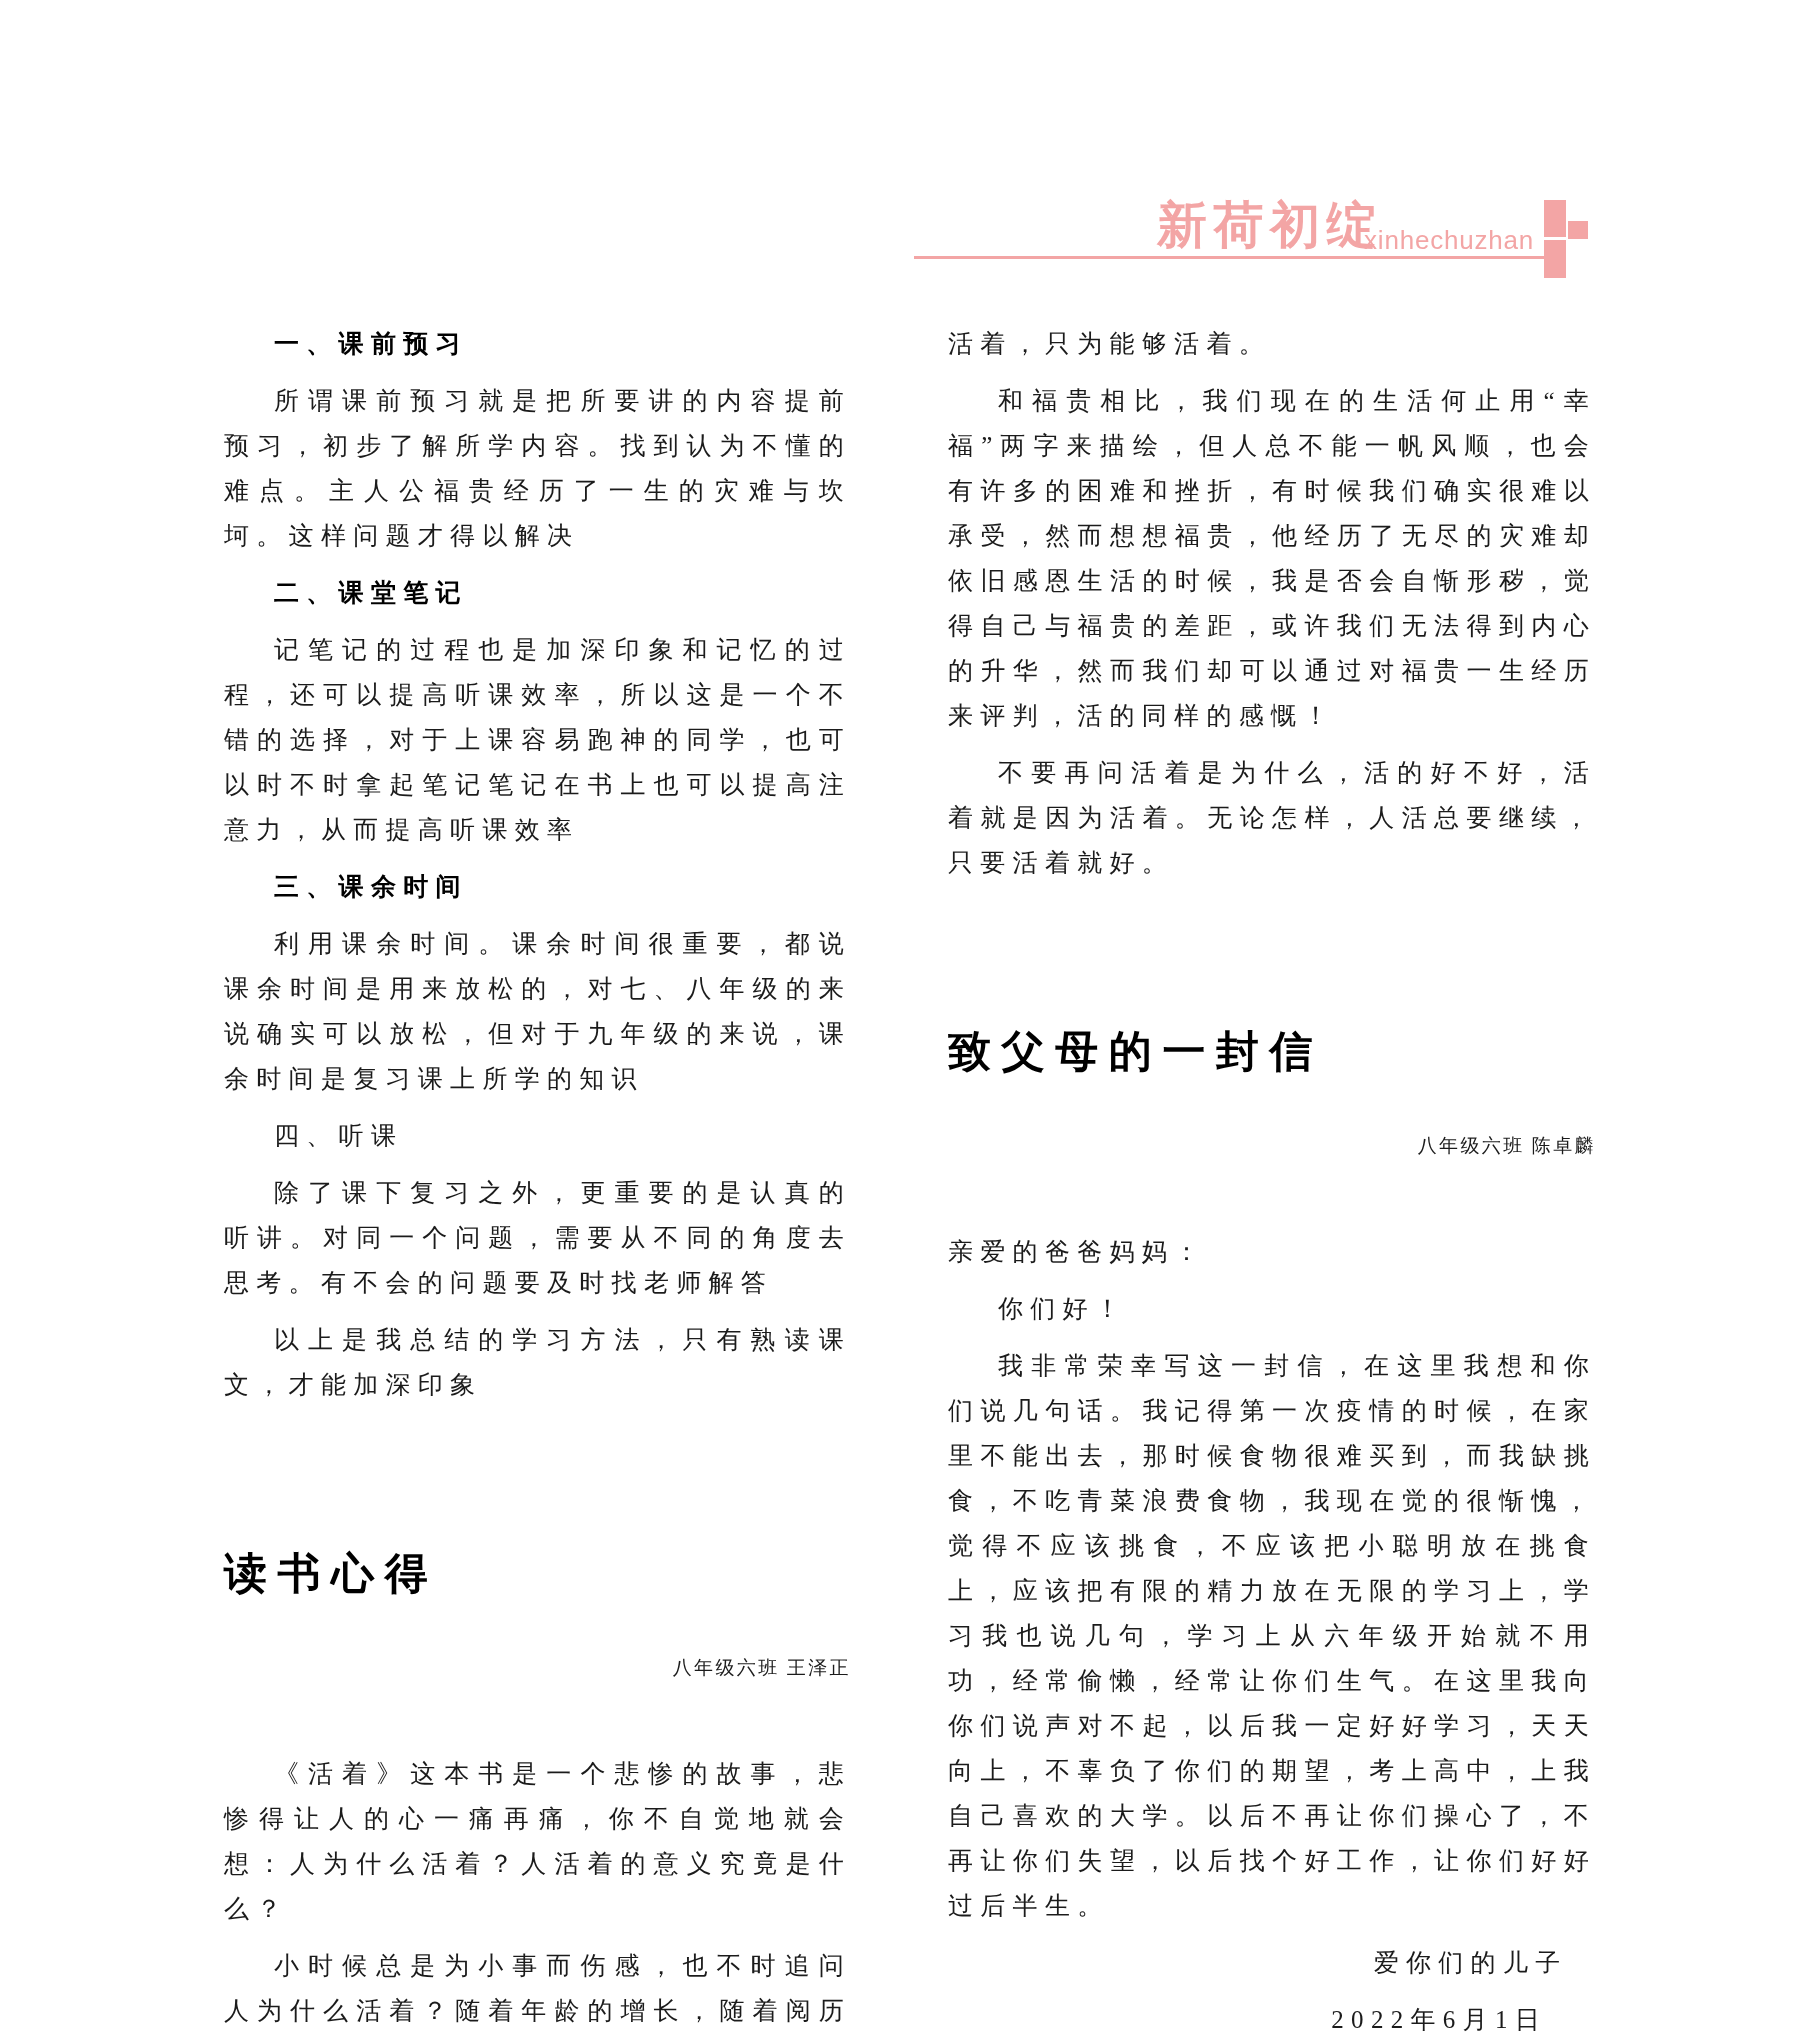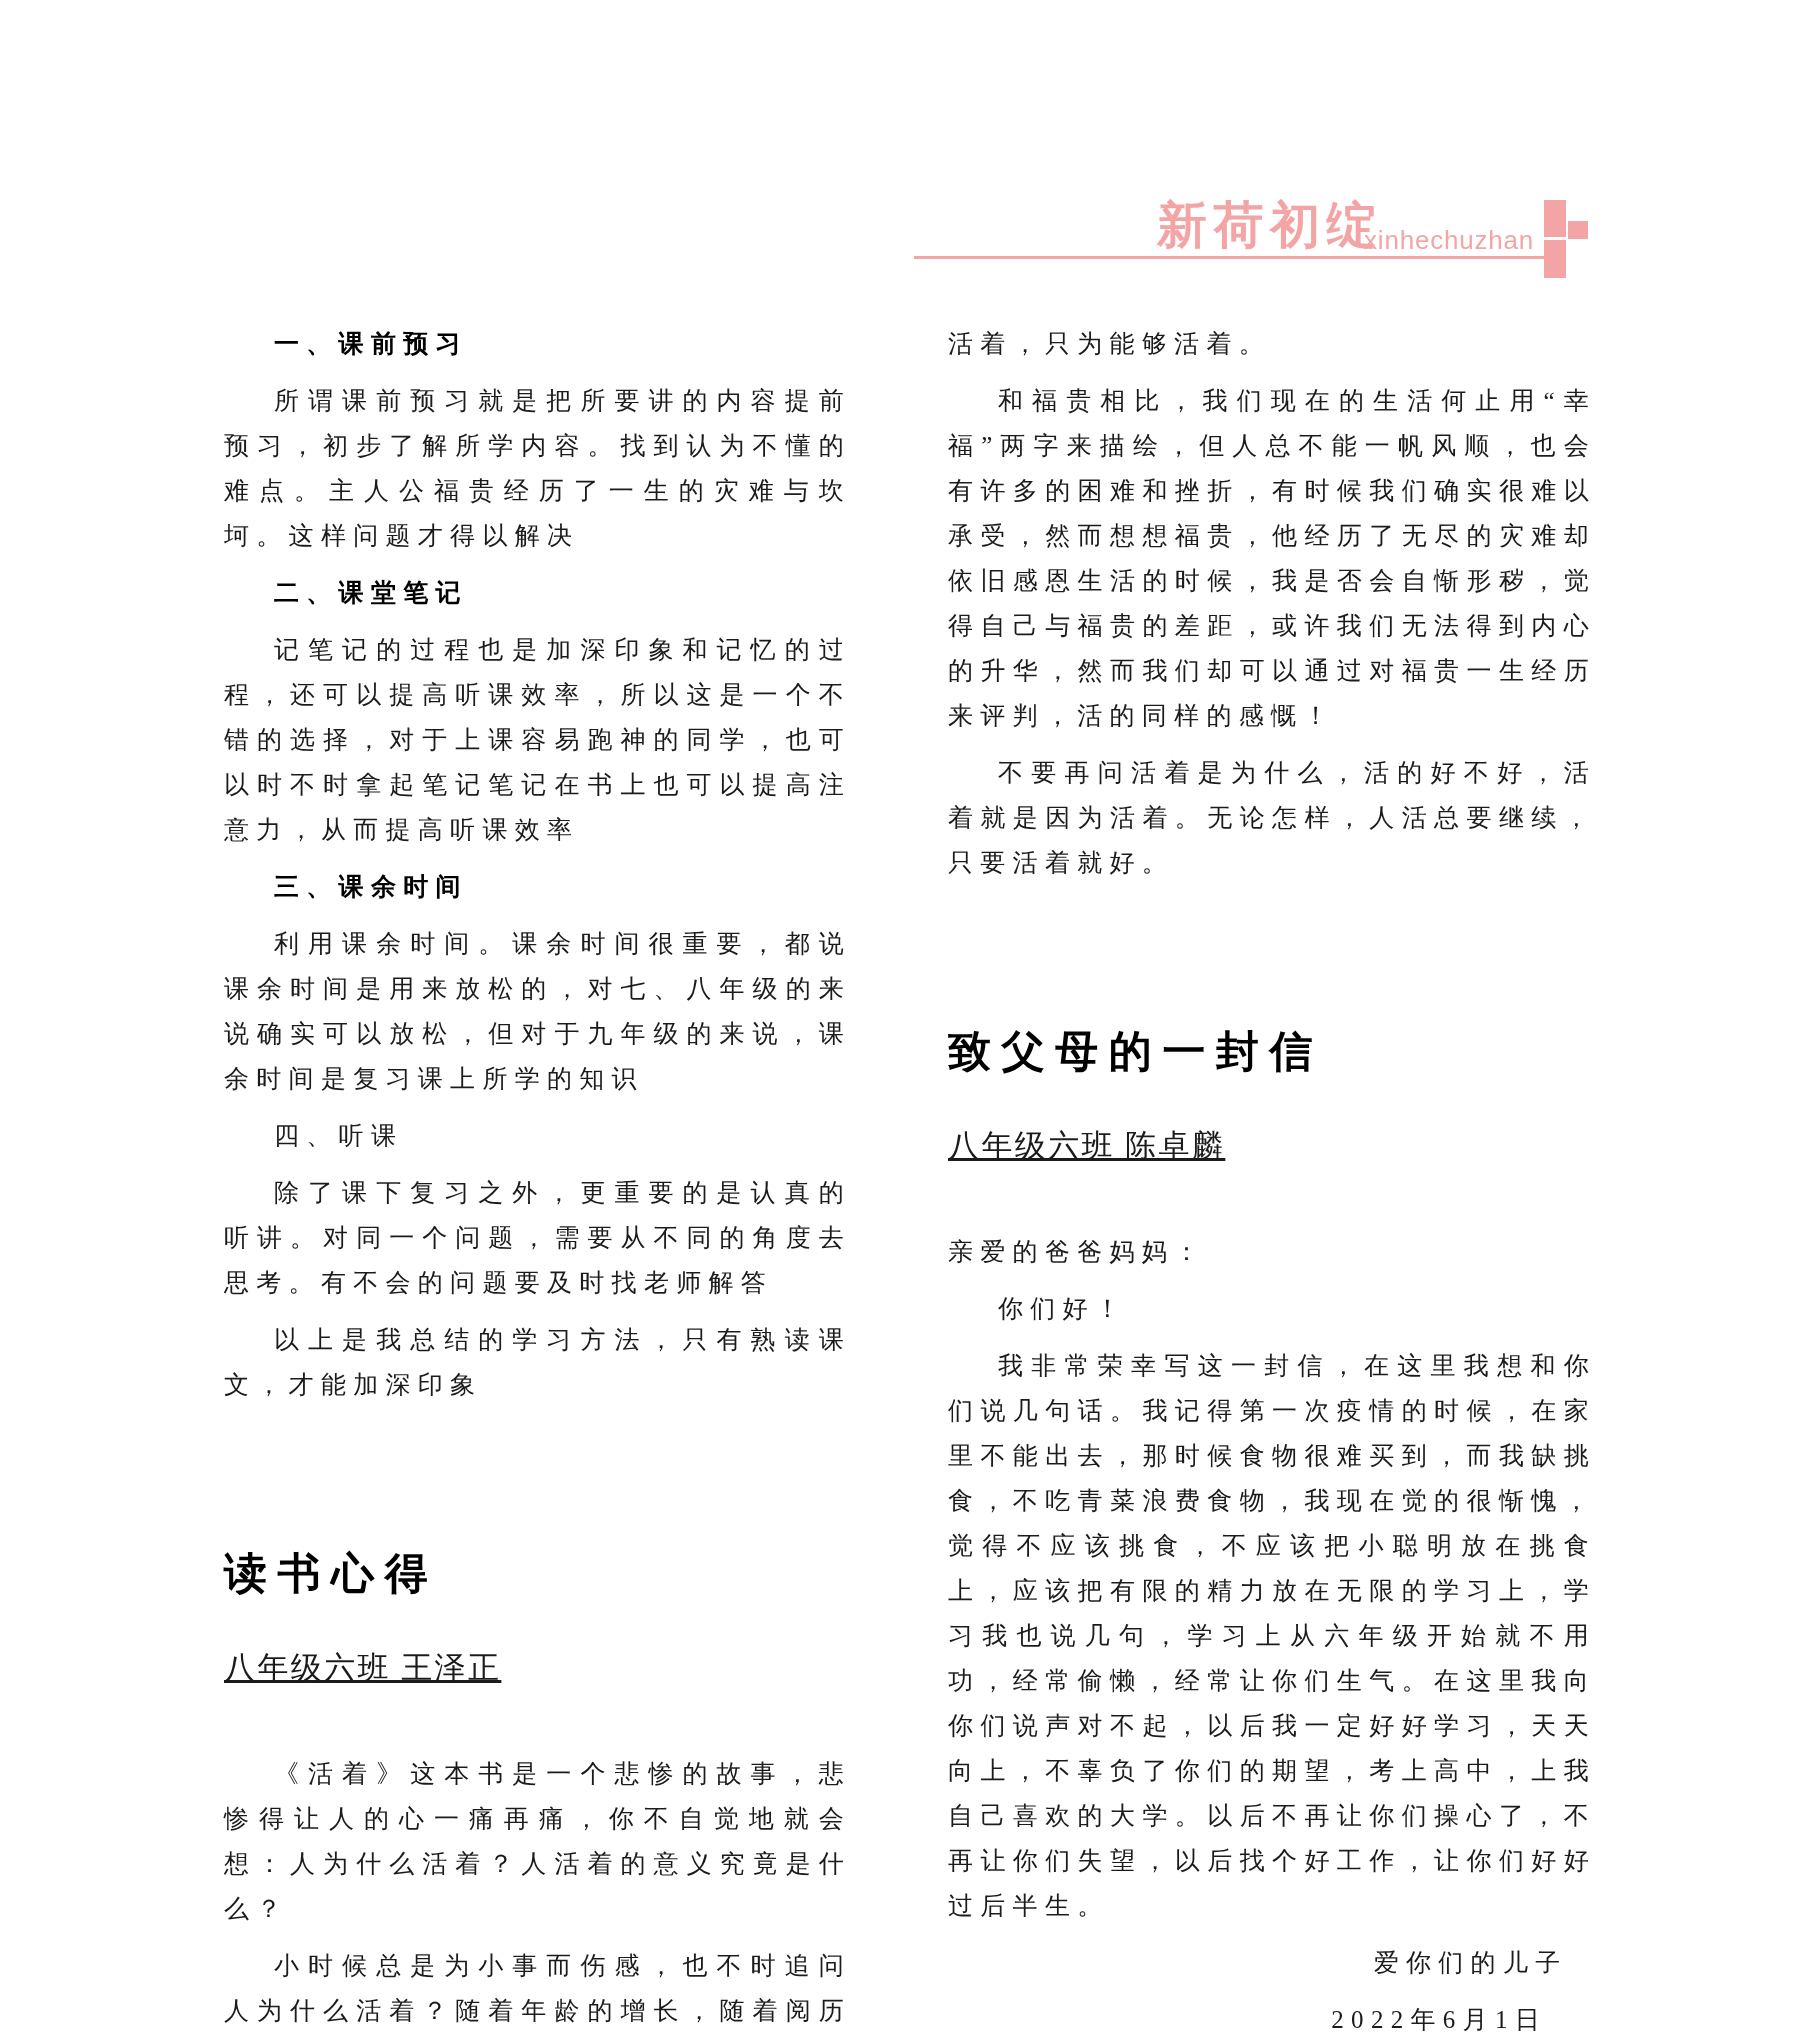--- a/index.html
+++ b/index.html
@@ -32,21 +32,21 @@
 
   .blk{margin:12px;}
   .para{text-indent:2em;text-align:justify;}
   .para-cont{text-indent:0;text-align:justify;}
   .heading{font-weight:bold;text-indent:2em;color:#000;}
   .heading-light{text-indent:2em;color:#1b1b1b;}
   .title{
     font-size:43px;line-height:65px;text-align:left;letter-spacing:10.6px;
     margin-top:134px;margin-bottom:39px;font-weight:bold;color:#000;text-indent:0;
   }
-  .author{text-align:left;font-size:31px;letter-spacing:2.4px;margin-bottom:61px;text-indent:0;text-decoration:underline;}
+  .author{text-align:right;font-size:19px;letter-spacing:2.4px;margin-bottom:61px;text-indent:0;}
   .signoff{text-align:right;padding-right:28.5px;text-indent:0;}
   .date{text-align:right;padding-right:49px;text-indent:0;}
 </style>
 </head>
 <body>
 
 <div class="page">
 
   <header>
     <div class="logo-cn">新荷初绽</div>

